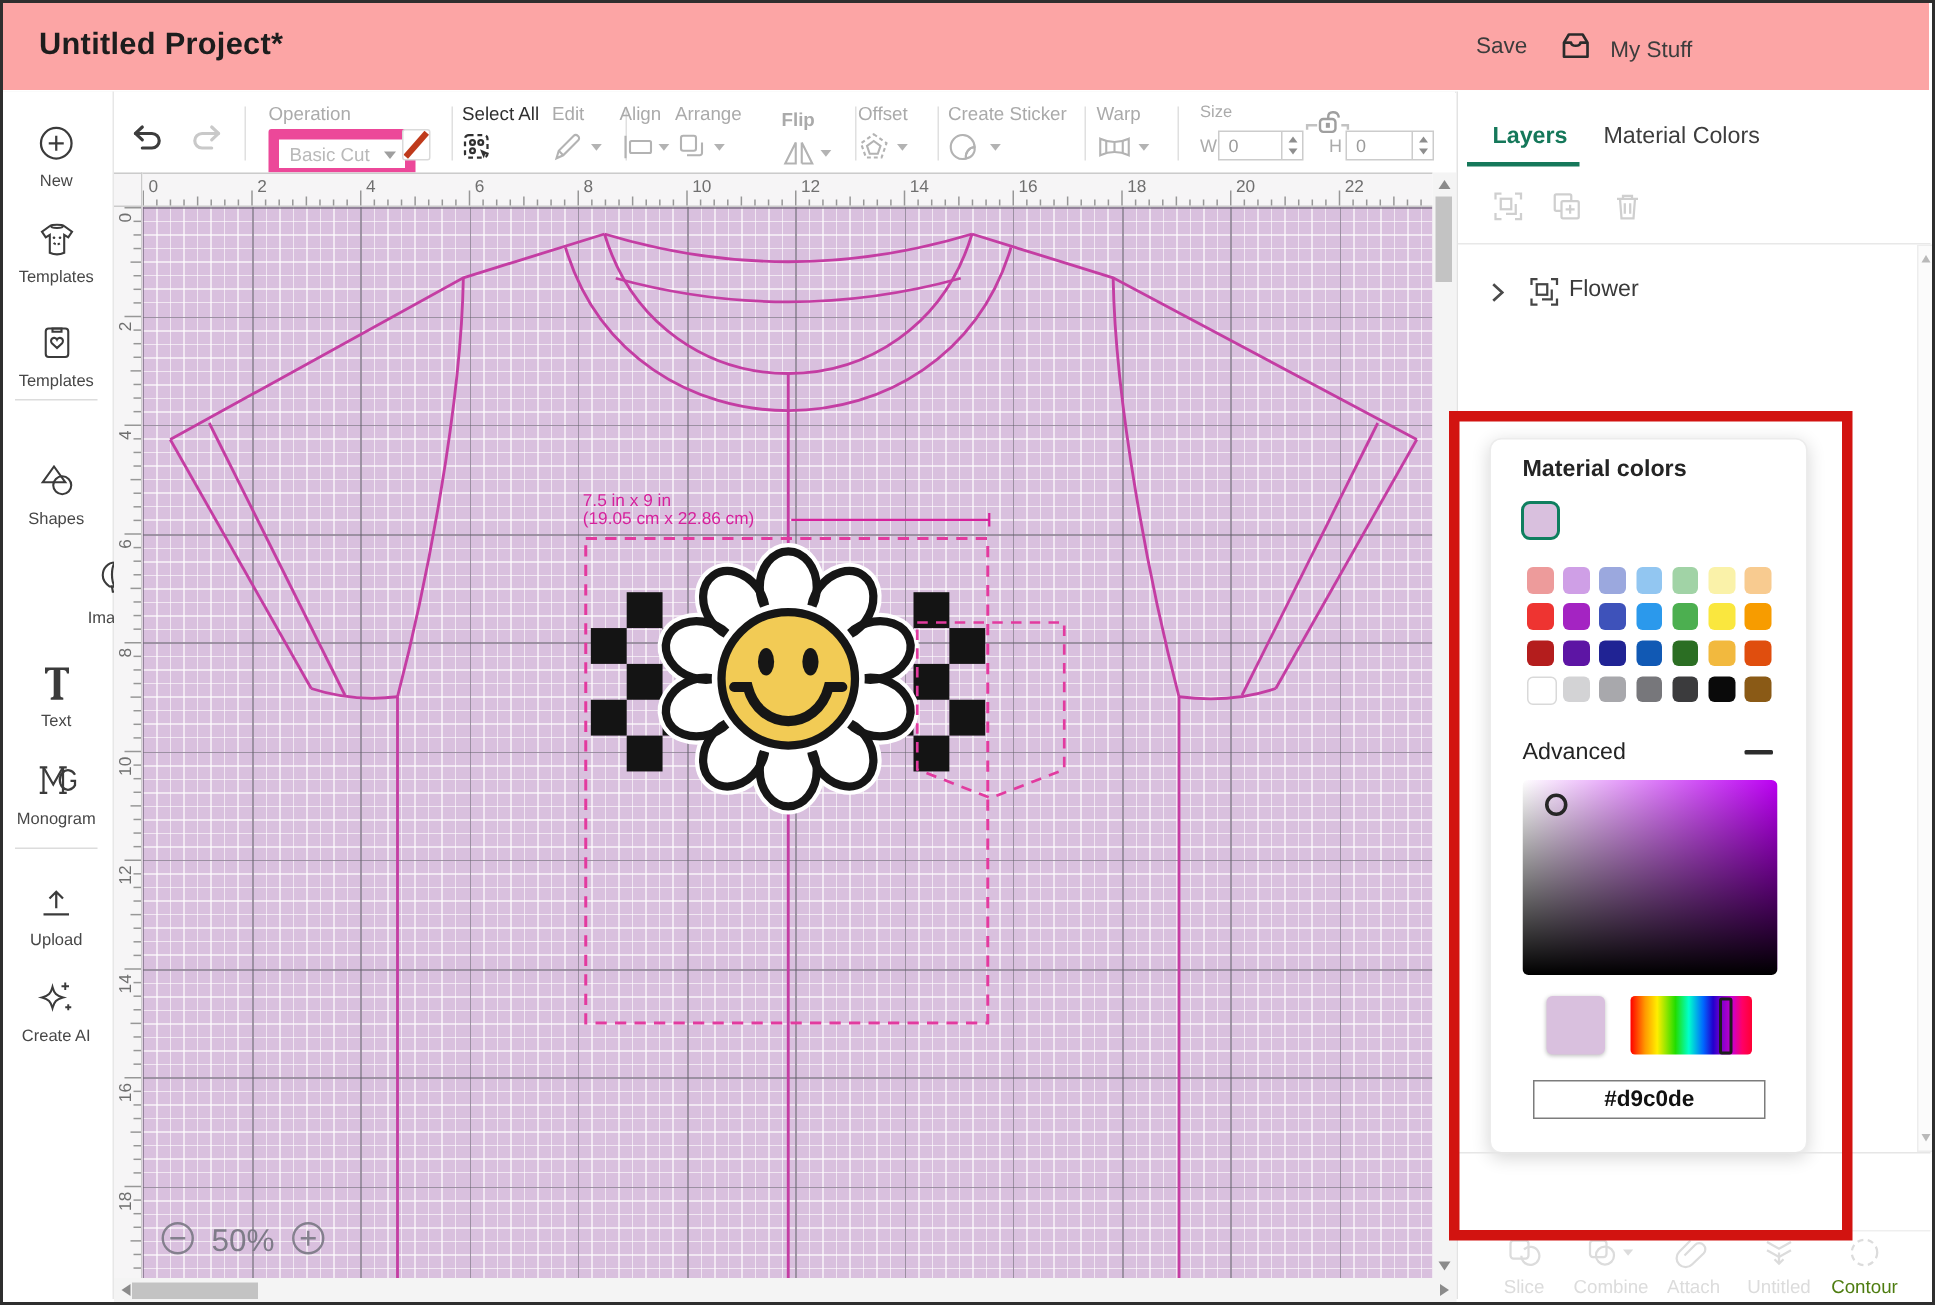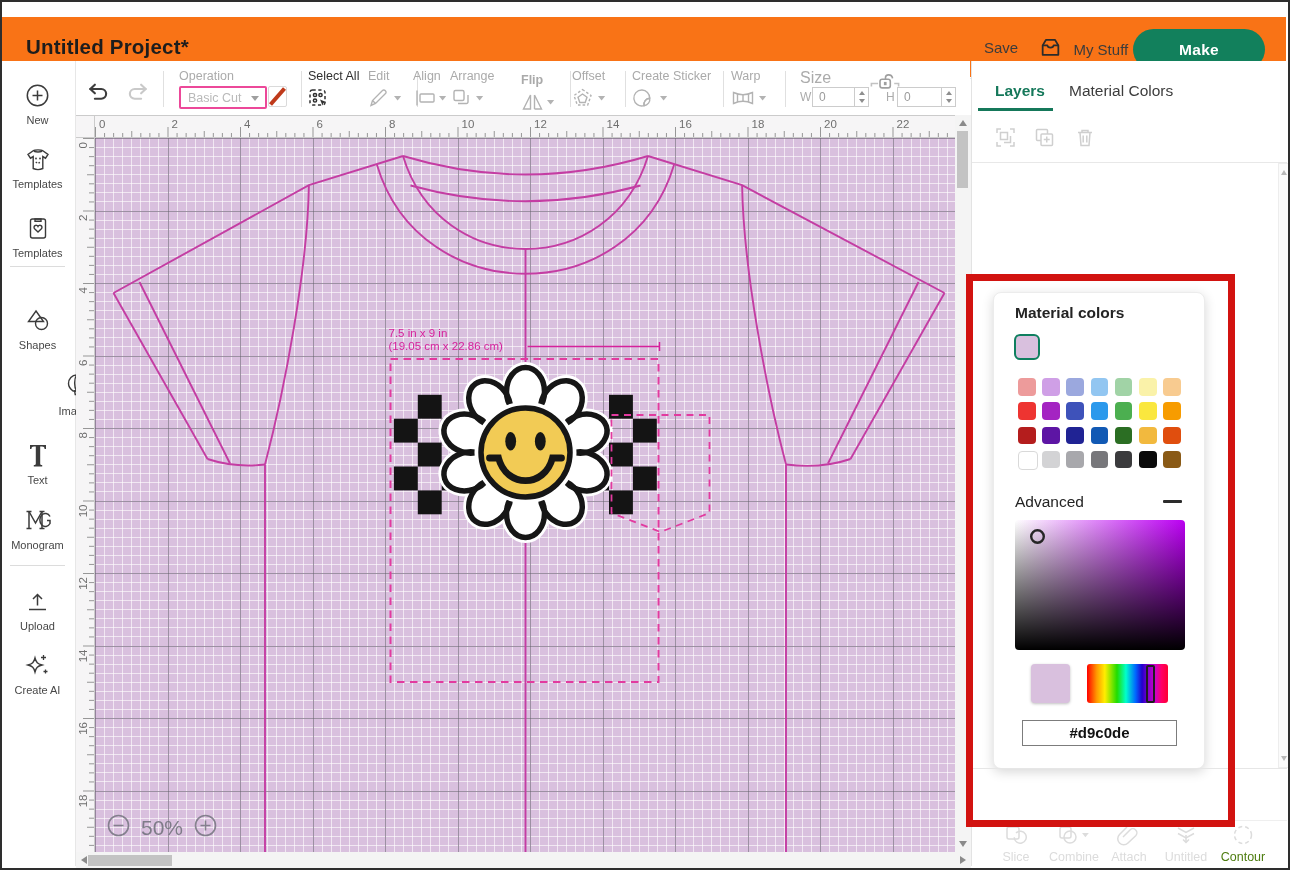--- a/index.html
+++ b/index.html
@@ -25,35 +25,33 @@
   .stepper .btns:before{content:"";position:absolute;left:3.5px;top:3px;width:0;height:0;
       border-left:3px solid transparent;border-right:3px solid transparent;border-bottom:4px solid #8e8e8e;}
   .stepper .btns:after{content:"";position:absolute;left:3.5px;bottom:3px;width:0;height:0;
       border-left:3px solid transparent;border-right:3px solid transparent;border-top:4px solid #8e8e8e;}
 </style>
 </head>
 <body>
 
 <div id="app">
 <div id="frame"></div>
-<div class="abs" style="left:0;top:0;width:1286px;height:60px;background:#f97316;margin-top:17px;">
+<div class="abs" style="left:0;top:0;width:1286px;height:60px;background:#fca5a5;">
   <div class="abs" style="left:0;top:61px;width:971px;height:1px;background:#e9e9e9;"></div>
   <div class="abs" style="left:26px;top:18px;font-size:20.5px;font-weight:600;color:#1d1d1d;letter-spacing:.2px;">Untitled Project*</div>
   <div class="abs" style="left:984px;top:22px;font-size:15px;color:#3c3c3c;">Save</div>
   <div class="abs" style="left:1039px;top:19px;">
     <span style="display:inline-block;vertical-align:middle;">
       <svg width="23" height="23" viewBox="0 0 22 22" fill="none" stroke="#2b2b2b" stroke-width="1.7" stroke-linejoin="round">
         <path d="M3.5 9 L6.6 3.8 H15.4 L18.5 9 V18 H3.5 Z"></path>
         <path d="M3.5 9 H8 C8.4 11.7 13.6 11.7 14 9 H18.5"></path>
       </svg>
     </span>
     <span style="font-size:15px;color:#3c3c3c;vertical-align:middle;margin-left:7px;">My Stuff</span>
   </div>
-  <div class="abs" style="left:1133px;top:12px;width:132px;height:41px;border-radius:21px;background:#12805c;color:#fff;
-              font-size:15.5px;font-weight:700;text-align:center;line-height:41px;letter-spacing:.3px;">Make</div>
 </div>
 <div class="abs" style="left:0;top:61px;width:75px;height:805px;background:#fff;border-right:1px solid #e7e7e7;">
   <div class="sbitem" style="top:22px;">
     <span>
       <svg width="25" height="25" viewBox="0 0 25 25" fill="none" stroke="#3b3b3b" stroke-width="1.5">
         <circle cx="12.5" cy="12.5" r="10.2"></circle>
             <path d="M12.5 7.5 v10 M7.5 12.5 h10"></path>
       </svg></span>
     <div class="cap">New</div>
   </div>
@@ -141,21 +139,21 @@
     </svg>
   </div>
   <div class="abs" style="left:50px;top:22px;">
     <svg width="22" height="18" viewBox="0 0 24 19" fill="none" stroke="#c9c9c9" stroke-width="2.3" stroke-linecap="round" stroke-linejoin="round">
       <path d="M21.5 6.2 H9.5 a5.3 5.3 0 0 0 0 10.6 H16.5"></path>
       <path d="M16.5 1.5 L21.5 6.2 L16.5 10.9"></path>
     </svg>
   </div>
   <div class="sep" style="left:87px;top:10px;height:36px;"></div>
   <div class="abs" style="left:103px;top:8px;font-size:12.5px;color:#ababab;">Operation</div>
-  <div class="abs" style="left:103px;top:25px;width:84px;height:19px;border:2px solid #ec4899;border-radius:2px;background:#fff;">
+  <div class="abs" style="left:103px;top:25px;width:84px;height:19px;border:7px solid #ec4899;border-radius:2px;background:#fff;">
     <span style="position:absolute;left:7px;top:3px;font-size:12.5px;color:#b9b9b9;">Basic Cut</span>
     <span class="caret" style="position:absolute;right:6px;top:8px;"></span>
   </div>
   <div class="abs" style="left:192px;top:25px;width:17px;height:19px;border:1px solid #dadada;border-radius:2px;background:#fff;overflow:hidden;">
     <svg width="17" height="19">
           <line x1="1.5" y1="17.5" x2="15.5" y2="1.5" stroke="#bf3a1b" stroke-width="4"></line>
         </svg>
   </div>
   <div class="sep" style="left:225px;top:10px;height:36px;"></div>
 
@@ -241,21 +239,21 @@
     <div class="tlabel">Warp</div>
     <div class="ticon">
       <svg width="36" height="20" viewBox="0 0 36 20" fill="none" stroke="#b3b3b3" stroke-width="1.4">
         <path d="M2.5 4.5 C9 7.5 15 7.5 21.5 4.5 V15.5 C15 12.5 9 12.5 2.5 15.5 Z" transform="translate(0,0)"></path>
         <path d="M6.5 5.8 V14.2 M12 7 V13 M17.5 5.8 V14.2"></path>
         <path d="M28 8 l3.6 4.5 l3.6 -4.5" fill="#b3b3b3" stroke="none"></path>
       </svg>
     </div>
   </div>
   <div class="sep" style="left:709px;top:10px;height:36px;"></div>
-  <div class="abs" style="left:724px;top:8px;font-size:16px;color:#ababab;">Size</div>
+  <div class="abs" style="left:724px;top:8px;font-size:11px;color:#ababab;">Size</div>
   <div class="abs" style="left:724px;top:29px;font-size:12px;color:#ababab;">W</div>
   <div class="stepper" style="left:736px;top:26px;width:55px;">
     <span class="val">0</span>
     <span class="btns"></span>
   </div>
   <div class="abs" style="left:788px;top:11px;">
     <svg width="40" height="22" viewBox="0 0 40 22" fill="none" stroke="#9f9f9f" stroke-width="1.6">
       <path d="M7.4 14.5 V11.5 H14.1" stroke="#c2c2c2"></path>
       <path d="M30.2 11.5 H34.6 V14.5" stroke="#c2c2c2"></path>
       <rect x="16" y="7.3" width="10.3" height="8.6" rx="2.2"></rect>
@@ -838,20 +836,31 @@
   </div>
   <div class="abs" style="left:103px;top:66px;">
     <svg width="20" height="21" viewBox="0 0 20 21" fill="none" stroke="#cfcfcf" stroke-width="1.5">
       <path d="M3 5.5 h14 M7 5.5 V3.5 h6 v2"></path>
       <path d="M5 5.5 l1 13 h8 l1 -13"></path>
       <path d="M8.2 8.5 v7 M11.8 8.5 v7"></path>
     </svg>
   </div>
   <div class="abs" style="left:0;top:101px;width:315px;height:1px;background:#e8e8e8;"></div>
 
+  <div class="abs" style="left:0;top:112px;width:300px;height:44px;">
+    <svg width="9" height="14" viewBox="0 0 9 14" style="position:absolute;left:22px;top:15px;">
+      <path d="M1.5 1.5 L7.5 7 L1.5 12.5" fill="none" stroke="#4a4a4a" stroke-width="1.8"></path>
+    </svg>
+    <svg width="21" height="21" viewBox="0 0 21 21" style="position:absolute;left:47px;top:11px;" fill="none" stroke="#454545" stroke-width="1.5">
+      <path d="M2 6 V2 H6 M15 2 H19 V6 M19 15 V19 H15 M6 19 H2 V15"></path>
+      <rect x="5.5" y="5.5" width="7" height="7"></rect>
+      <path d="M9 15.5 h6.5 V9"></path>
+    </svg>
+    <span style="position:absolute;left:74px;top:11px;font-size:15.5px;color:#3a3a3a;">Flower</span>
+  </div>
 
   <div class="abs" style="left:306px;top:102px;width:11px;height:605px;background:#fbfbfb;border:1px solid #ededed;box-sizing:border-box;">
     <div class="abs" style="left:1.5px;top:6px;width:0;height:0;
          border-left:3.5px solid transparent;border-right:3.5px solid transparent;border-bottom:5px solid #b9b9b9;"></div>
     <div class="abs" style="left:1.5px;bottom:6px;width:0;height:0;
          border-left:3.5px solid transparent;border-right:3.5px solid transparent;border-top:5px solid #b9b9b9;"></div>
   </div>
 
   <div class="abs" style="left:21px;top:231px;width:212px;height:477px;background:#fff;border:1px solid #ececec;border-radius:8px;
               box-shadow:0 3px 12px rgba(0,0,0,.16);box-sizing:border-box;">

